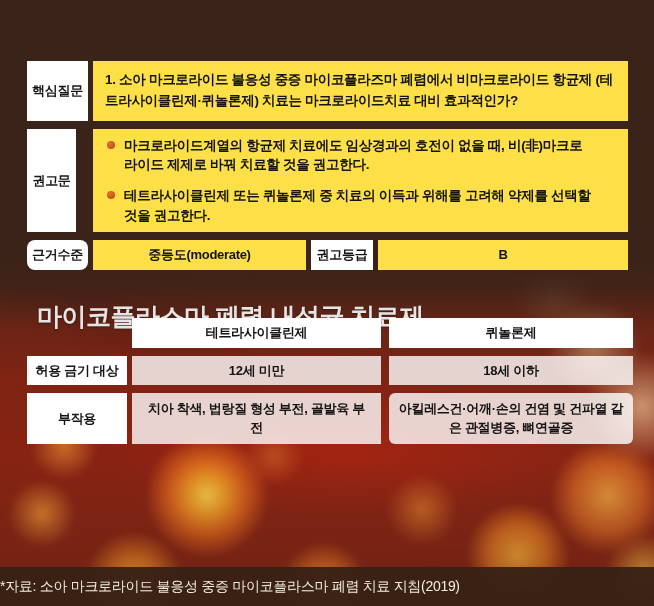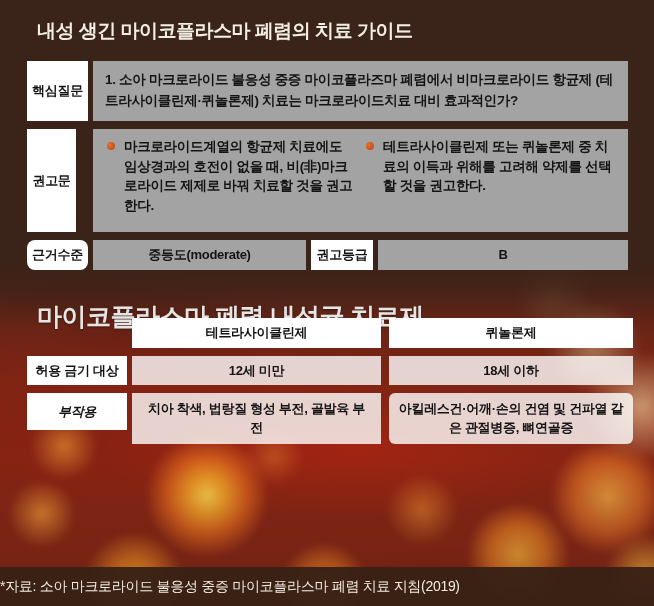--- a/index.html
+++ b/index.html
@@ -50,58 +50,57 @@
   .h-sec2{position:absolute;left:37px;top:300px;font-size:25px;font-weight:bold;
     color:#e5e5e5;letter-spacing:-0.5px;text-shadow:0 1px 2px rgba(40,15,8,0.55);}
   .footer-bar{position:absolute;left:0;top:567px;width:654px;height:39px;
     background:rgba(56,33,21,0.96);display:flex;align-items:center;}
   .footer-bar span{color:#F3ECE1;font-size:14px;font-weight:normal;letter-spacing:-0.3px;}
   
   .cell{position:absolute;box-sizing:border-box;display:flex;align-items:center;
     justify-content:center;text-align:center;font-weight:bold;color:#141414;
     font-size:13px;letter-spacing:-0.3px;line-height:1.35;}
   .white{background:#FFFFFF;}
-  .beige{background:#a3a3a3;}
+  .beige{background:#fde047;}
   .glass{background:rgba(255,255,255,0.8);}
   
   .t1-r1-label{left:27px;top:61px;width:61px;height:60px;}
   .t1-r1-content{left:93px;top:61px;width:535px;height:60px;justify-content:flex-start;
     text-align:left;padding:0 12px;font-size:13.5px;line-height:1.55;}
   .t1-r1-content span{display:block;max-width:508px;}
   .t1-r2-label{left:27px;top:129px;width:49px;height:103px;}
-  .t1-r2-content{left:93px;top:129px;width:535px;height:103px;
-    align-items:flex-start;justify-content:center;padding:8px 14px;gap:11px;}
+  .t1-r2-content{left:93px;top:129px;width:535px;height:103px;flex-direction:column;
+    align-items:flex-start;justify-content:center;padding:0 14px;gap:11px;}
   .bullet-item{display:flex;align-items:flex-start;gap:9px;font-size:13.5px;
     line-height:1.45;text-align:left;}
   .dot{width:8px;height:8px;border-radius:50%;flex:none;margin-top:5px;
     background:radial-gradient(circle at 35% 35%, #E5702E, #B64414);}
   .btxt{max-width:468px;}
   .t1-r3-l1{left:27px;top:240px;width:61px;height:30px;border-radius:8px;}
   .t1-r3-v1{left:93px;top:240px;width:213px;height:30px;}
   .t1-r3-l2{left:311px;top:240px;width:62px;height:30px;}
   .t1-r3-v2{left:378px;top:240px;width:250px;height:30px;}
   
   .t2-h1{left:132px;top:318px;width:249px;height:30px;}
   .t2-h2{left:389px;top:318px;width:244px;height:30px;}
   .t2-r1-label{left:27px;top:356px;width:100px;height:29px;}
   .t2-r1-c1{left:132px;top:356px;width:249px;height:29px;}
   .t2-r1-c2{left:389px;top:356px;width:244px;height:29px;}
-  .t2-r2-label{left:27px;top:393px;width:100px;height:37px;font-style:italic;}
+  .t2-r2-label{left:27px;top:393px;width:100px;height:51px;}
   .t2-r2-c1{left:132px;top:393px;width:249px;height:51px;line-height:1.4;padding:0 10px;}
   .t2-r2-c2{left:389px;top:393px;width:244px;height:51px;line-height:1.4;padding:0 6px;border-radius:6px;}
 </style>
 </head>
 <body>
 
 <div id="stage">
 
   <div class="photo"></div>
   <div class="overlay"></div>
 
-  <div class="h-title">내성 생긴 마이코플라스마 폐렴의 치료 가이드</div>
 
   <div>
     <div class="cell white t1-r1-label">핵심질문</div>
     <div class="cell beige t1-r1-content">
       <span>1. 소아 마크로라이드 불응성 중증 마이코플라즈마 폐렴에서 비마크로라이드 항균제 (테트라사이클린제·퀴놀론제) 치료는 마크로라이드치료 대비 효과적인가?</span>
     </div>
 
     <div class="cell white t1-r2-label">권고문</div>
     <div class="cell beige t1-r2-content">
       <div class="bullet-item">

